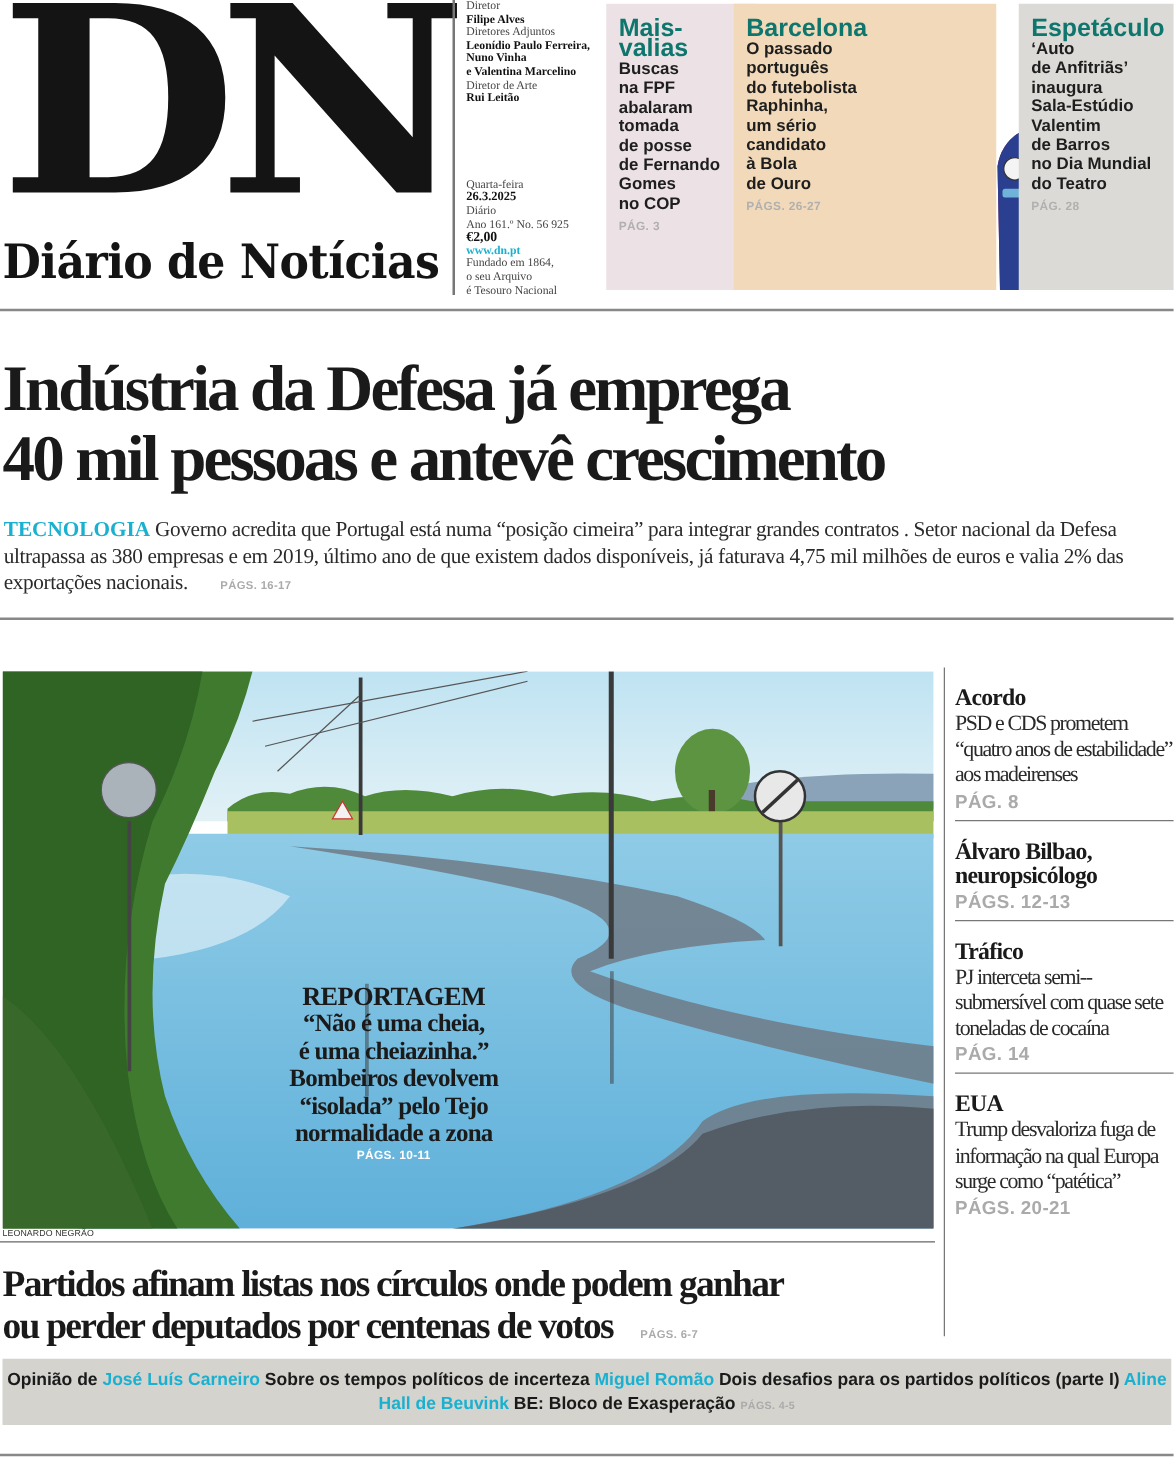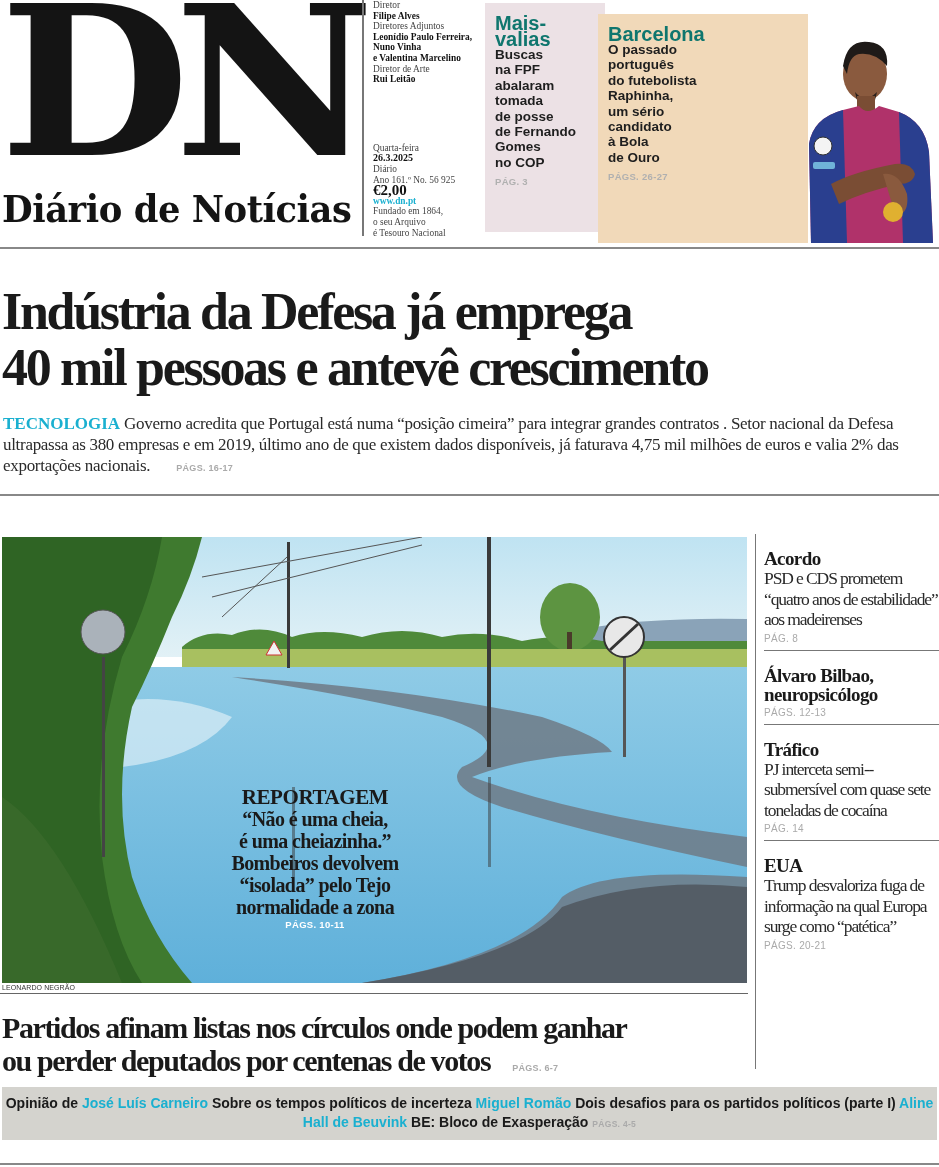--- a/index.html
+++ b/index.html
@@ -13,30 +13,30 @@
       font-size: 208px; letter-spacing: -14px; line-height: 1; color: #141414; transform: scaleX(1.05); transform-origin: left top; }
     .logo-name { position: absolute; left: 2px; top: 190px; font-family: "DejaVu Serif", serif; font-weight: bold;
       font-size: 38px; line-height: 1; color: #141414; letter-spacing: -0.5px; white-space: nowrap; transform: scaleX(0.93); transform-origin: left top; }
 
     .staff { position: absolute; left: 362px; top: 0; width: 122px; height: 236px; border-left: 2px solid #777; padding-left: 9px;
       font-family: "Liberation Serif", serif; font-size: 9.4px; line-height: 10.6px; color: #333; }
     .staff .role { font-weight: normal; color: #444; }
     .staff .name { font-weight: bold; color: #111; }
     .staff .gap { height: 58px; }
     .staff .date { font-weight: bold; color: #111; font-size: 10px; }
-    .staff .price { font-weight: bold; color: #111; font-size: 15px; }
+    .staff .price { font-weight: bold; color: #111; font-size: 11px; }
     .staff .web { font-weight: bold; color: #1ab0d0; }
 
     .teasers { position: absolute; left: 485px; top: 3px; width: 454px; height: 229px; }
     .teaser { position: absolute; top: 0; height: 229px; padding: 12px 10px 0 10px; font-family: "Liberation Sans", sans-serif; }
     .teaser .kicker { font-weight: bold; color: #0f766e; font-size: 20px; line-height: 16px; }
     .teaser .text { font-weight: bold; color: #1e1e1e; font-size: 13.5px; line-height: 15.4px; }
     .teaser .page { font-weight: bold; color: #b0b0b0; font-size: 9.5px; margin-top: 6px; letter-spacing: 0.3px; }
     .t1 { left: 0; width: 120px; background: #ece1e5; }
-    .t2 { left: 113px; width: 210px; background: #f1d9b9; margin-top: 11px; }
+    .t2 { left: 102px; width: 210px; background: #f1d9b9; }
     .t3 { left: 330px; width: 124px; background: #dcdad6; }
 
     
     .player { position: absolute; left: 205px; top: 20px; width: 135px; height: 209px; }
 
     .rule { position: absolute; left: 0; width: 939px; height: 2px; background: #888; }
 
     
     .headline { position: absolute; left: 2px; top: 284px; width: 935px; font-family: "Liberation Serif", serif; font-weight: bold;
       font-size: 52px; line-height: 56px; letter-spacing: -2.3px; color: #1a1a1a; }
@@ -57,21 +57,21 @@
     
     .headline2 { position: absolute; left: 2px; top: 1011px; width: 745px; font-family: "Liberation Serif", serif; font-weight: bold;
       font-size: 30px; line-height: 33px; letter-spacing: -1.4px; color: #1a1a1a; }
 
     
     .sidebar { position: absolute; left: 755px; top: 534px; width: 184px; height: 535px; border-left: 1px solid #777; padding-left: 8px; }
     .side-item { position: relative; padding-bottom: 6px; margin-bottom: 8px; border-bottom: 1px solid #777; }
     .side-item:last-child { border-bottom: none; }
     .side-item .kicker { font-family: "Liberation Serif", serif; font-weight: bold; font-size: 19px; line-height: 19px; color: #1a1a1a; letter-spacing: -0.6px; margin-top: 15px; }
     .side-item .text { font-family: "Liberation Serif", serif; font-size: 17.5px; line-height: 20.5px; color: #2a2a2a; letter-spacing: -1.1px; }
-    .side-item .pg { font-family: "Liberation Sans", sans-serif; font-weight: normal; font-size: 10px; color: #aaa; letter-spacing: 0.3px; margin-top: 3px; }
+    .side-item .pg { font-family: "Liberation Sans", sans-serif; font-weight: bold; font-size: 15px; color: #aaa; letter-spacing: 0.3px; margin-top: 3px; }
 
     
     .opinion { position: absolute; left: 2px; top: 1087px; width: 935px; height: 53px; background: #d4d3ce; text-align: center;
       font-family: "Liberation Sans", sans-serif; font-weight: bold; font-size: 14px; line-height: 19px; padding-top: 7px; color: #1a1a1a; }
     .opinion .author { color: #1ab0d0; }
     .opinion .pg { font-size: 8.5px; color: #aaa; letter-spacing: 0.3px; }
     .bottom-rule { position: absolute; left: 0; top: 1163px; width: 939px; height: 2px; background: #888; }
   </style>
 </head>
 <body>
@@ -139,20 +139,32 @@
         <path d="M6 110 Q10 84 40 76 L44 209 L8 209 Z" fill="#2a3f8f"></path>
         <path d="M96 78 Q122 88 126 118 L130 209 L100 209 Z" fill="#2a3f8f"></path>
         <circle cx="20" cy="112" r="9" fill="#f4f4f4" stroke="#333" stroke-width="1"></circle>
         <rect x="10" y="128" width="22" height="7" rx="2" fill="#6fb3d8"></rect>
 
         <path d="M28 150 Q50 138 92 130 Q108 128 112 140 Q110 150 96 150 Q60 158 36 170 Z" fill="#7a4d34"></path>
         <path d="M80 140 Q96 138 104 160 Q106 176 98 180 Q90 176 86 160 Z" fill="#8a5a3e"></path>
         <circle cx="90" cy="178" r="10" fill="#e0b030"></circle>
       </svg>
     </div>
+    <div class="teaser t3">
+      <div class="kicker">Espetáculo</div>
+      <div class="text">‘Auto</div>
+      <div class="text">de Anfitriãs’</div>
+      <div class="text">inaugura</div>
+      <div class="text">Sala-Estúdio</div>
+      <div class="text">Valentim</div>
+      <div class="text">de Barros</div>
+      <div class="text">no Dia Mundial</div>
+      <div class="text">do Teatro</div>
+      <div class="page">PÁG. 28</div>
+    </div>
   </div>
 </header>
 
 <div class="rule" style="top:247px;"></div>
 
 <article>
   <h1 class="headline">
     <div>Indústria da Defesa já emprega</div>
     <div>40 mil pessoas e antevê crescimento</div>
   </h1>

